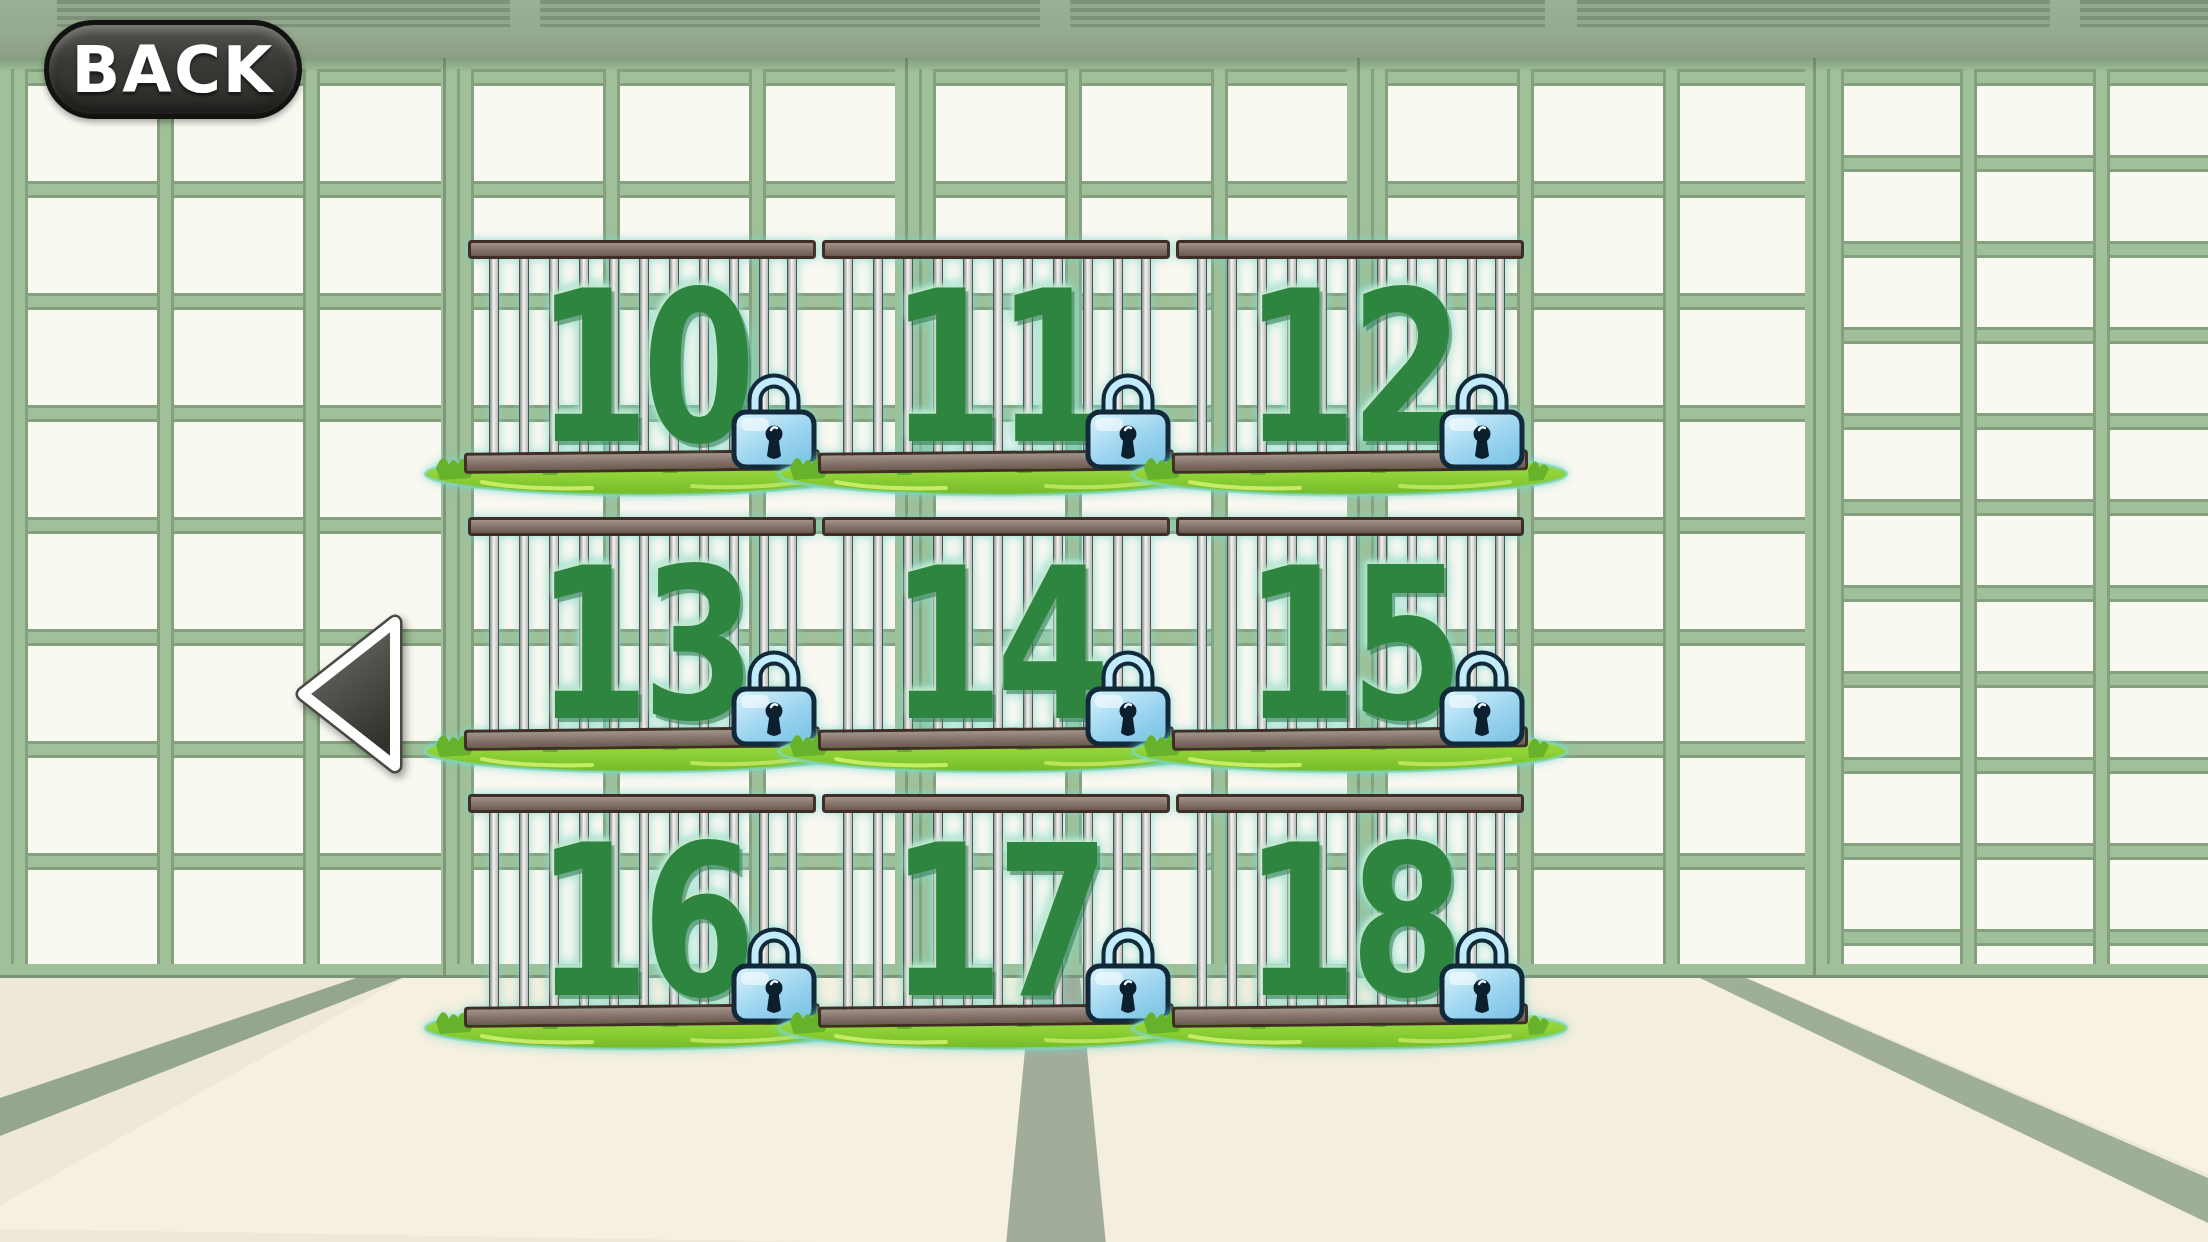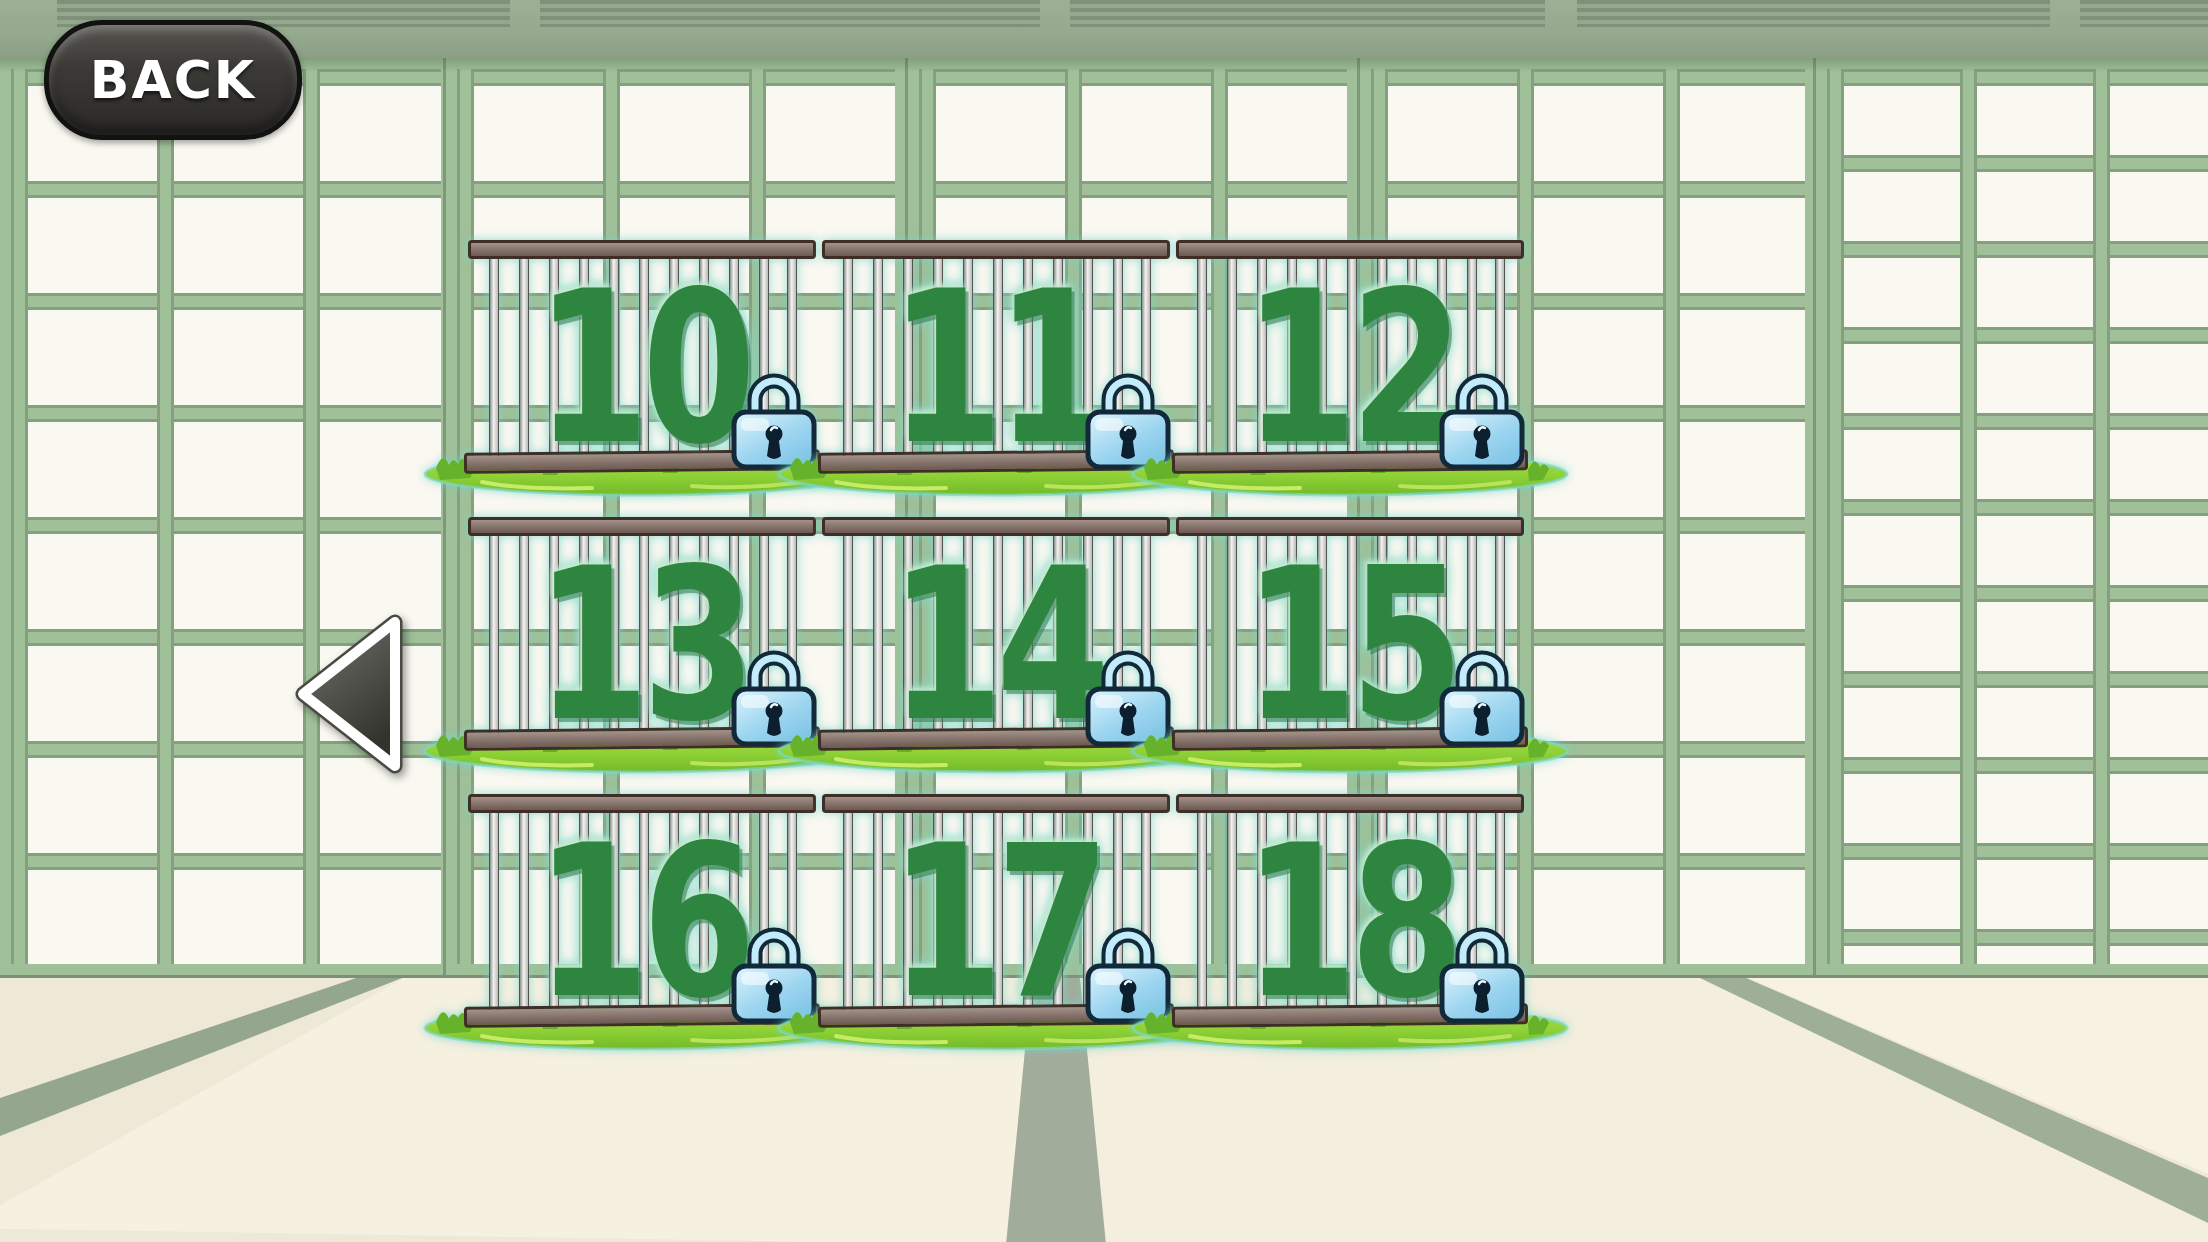--- a/index.html
+++ b/index.html
@@ -56,26 +56,26 @@
   .wbar{position:absolute;height:19px;border:3px solid #3f2e26;border-radius:4px;
     background:linear-gradient(180deg,#a3928a 0%,#84726a 55%,#6d5b53 100%);box-sizing:border-box;}
   .wbar.top{left:-9px;right:-9px;top:0;}
   .wbar.bottom{left:-13px;right:-13px;top:211px;height:21px;transform:rotate(-.6deg);}
   .num{position:absolute;left:-30px;right:-30px;top:24px;text-align:center;
     font-weight:bold;font-size:210px;line-height:1;letter-spacing:-10px;color:#2e8540;
     transform:scaleX(.78);
     text-shadow:4px 4px 0 rgba(30,95,50,.45),-3px -3px 6px rgba(205,235,210,.9),0 0 14px rgba(150,225,195,.8);}
   .lock{position:absolute;right:-10px;top:126px;width:86px;height:104px;}
   
-  .back-btn{position:absolute;left:44px;top:20px;width:258px;height:120px;z-index:6;
+  .back-btn{position:absolute;left:44px;top:20px;width:258px;height:99px;z-index:6;
     border:5px solid #121210;border-radius:58px;cursor:pointer;
     background:linear-gradient(180deg,#55544f 0%,#3b3a37 38%,#2b2a27 100%);
     box-shadow:inset 0 5px 8px rgba(255,255,255,.25),inset 0 -8px 12px rgba(0,0,0,.4),0 3px 6px rgba(0,0,0,.35);
     color:#fff;font-family:"DejaVu Sans","Liberation Sans",sans-serif;
-    font-weight:bold;font-size:52px;letter-spacing:2px;text-shadow:0 3px 3px rgba(0,0,0,.55);}
+    font-weight:bold;font-size:64px;letter-spacing:2px;text-shadow:0 3px 3px rgba(0,0,0,.55);}
   .prev-btn{position:absolute;left:291px;top:612px;width:124px;height:164px;z-index:6;
     background:none;border:none;padding:0;cursor:pointer;}
   .prev-btn svg{filter:drop-shadow(3px 4px 4px rgba(0,0,0,.4));}
   .hidden-defs{position:absolute;width:0;height:0;}
 </style>
 </head>
 <body>
 
 <svg class="hidden-defs" aria-hidden="true">
   <defs>

